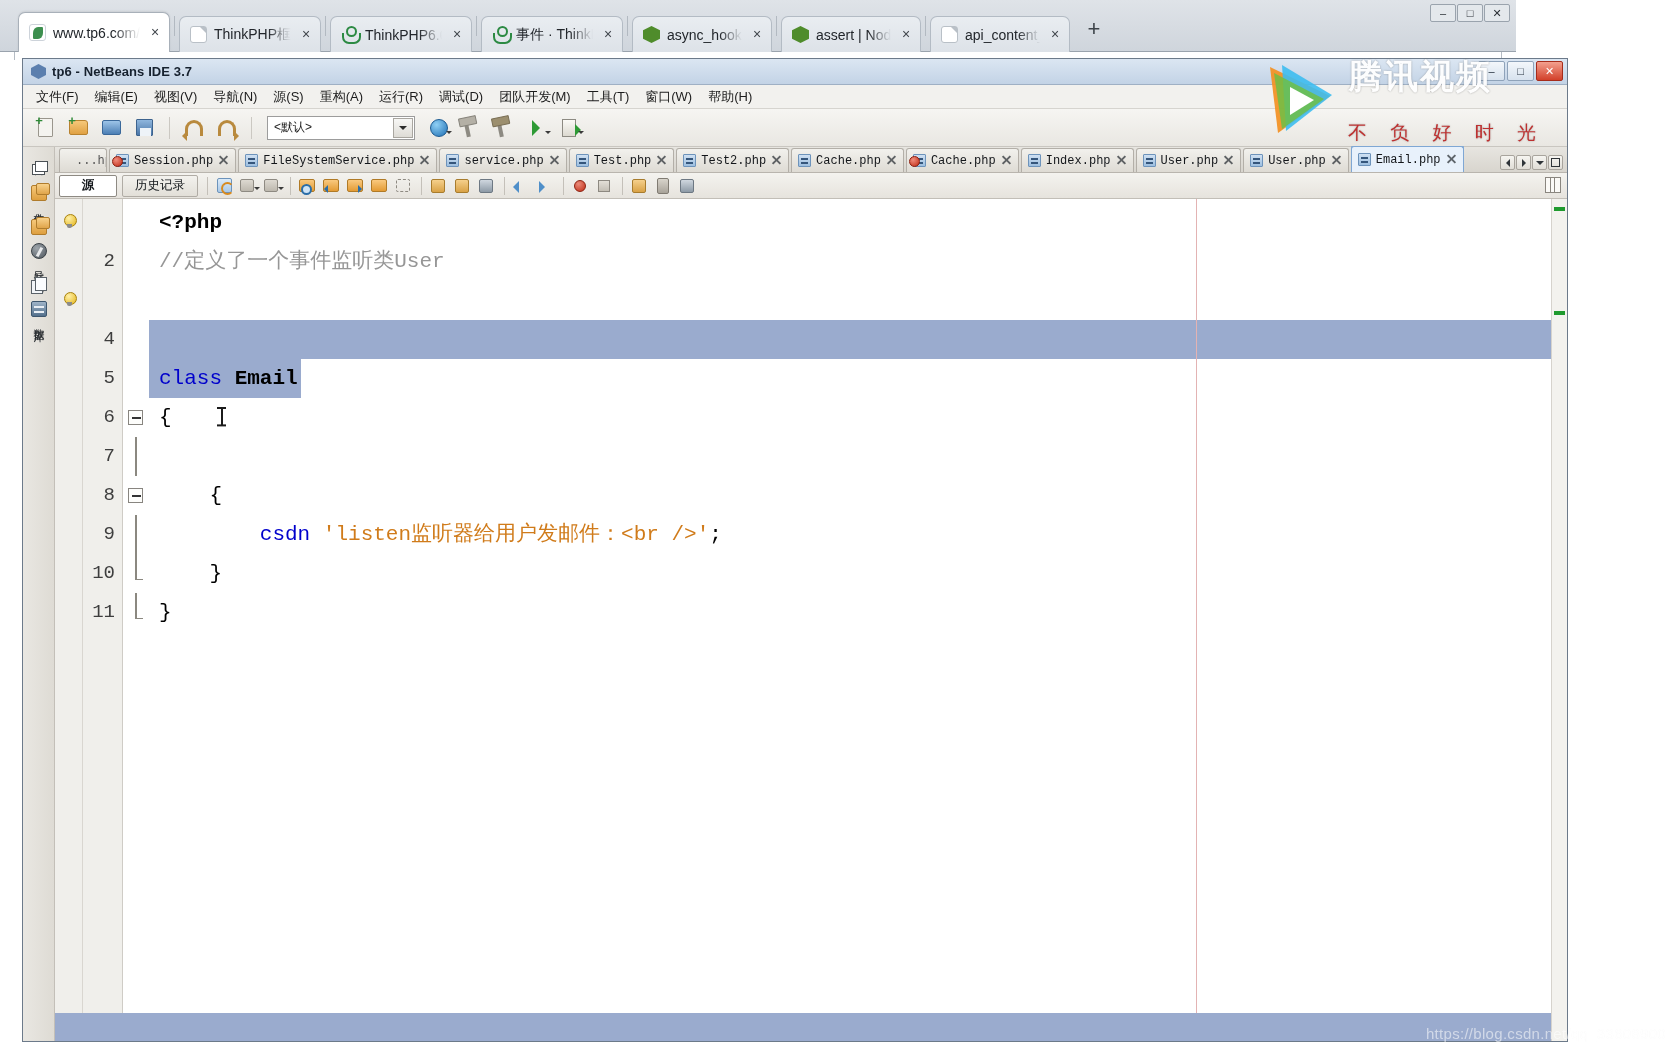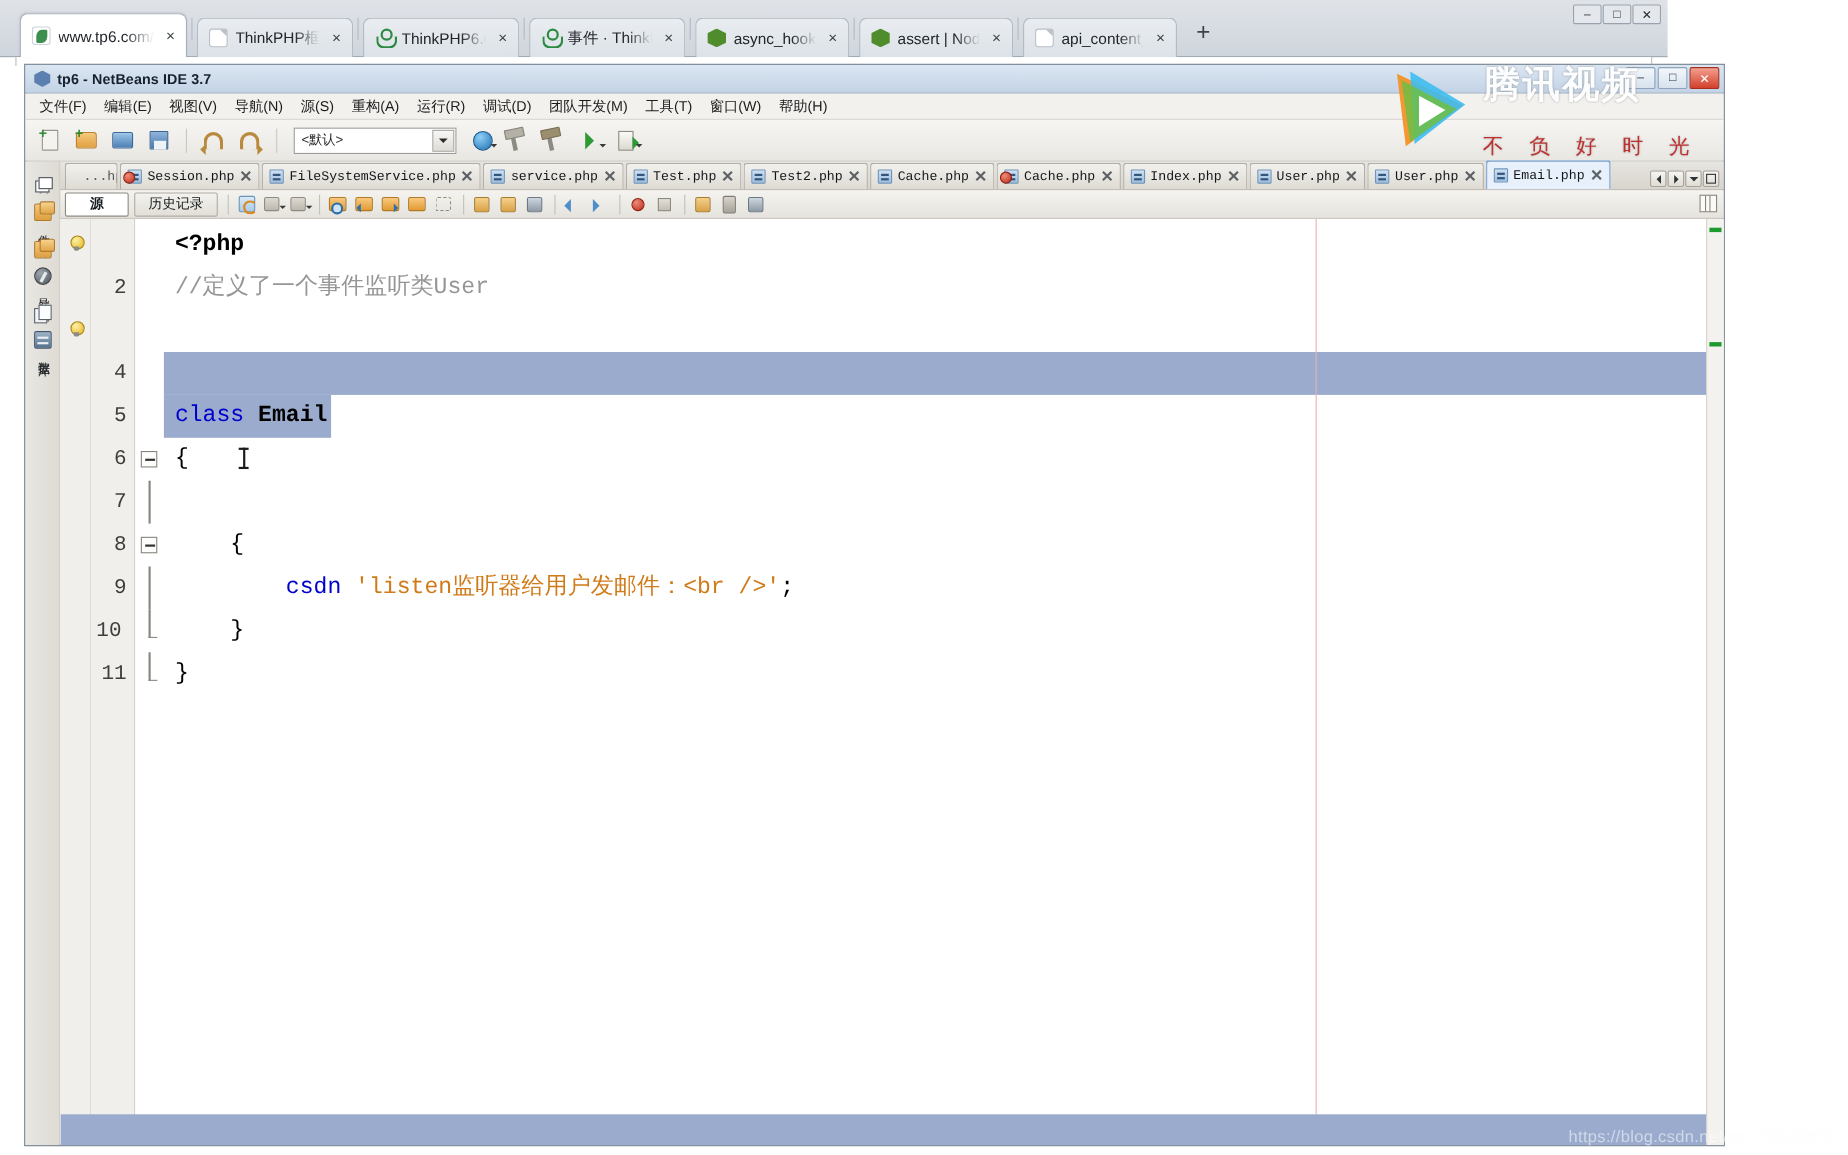--- a/index.html
+++ b/index.html
@@ -828,21 +828,21 @@
         <div id="line-numbers">
             <div class="crow" style="position: absolute; top: 4px; right: 7px; left: 0px; text-align: right;"></div>
             <div class="crow" style="position: absolute; top: 43px; right: 7px; left: 0px; text-align: right;">2</div>
             <div class="crow" style="position: absolute; top: 82px; right: 7px; left: 0px; text-align: right;"></div>
             <div class="crow" style="position: absolute; top: 121px; right: 7px; left: 0px; text-align: right;">4</div>
             <div class="crow" style="position: absolute; top: 160px; right: 7px; left: 0px; text-align: right;">5</div>
             <div class="crow" style="position: absolute; top: 199px; right: 7px; left: 0px; text-align: right;">6</div>
             <div class="crow" style="position: absolute; top: 238px; right: 7px; left: 0px; text-align: right;">7</div>
             <div class="crow" style="position: absolute; top: 277px; right: 7px; left: 0px; text-align: right;">8</div>
             <div class="crow" style="position: absolute; top: 316px; right: 7px; left: 0px; text-align: right;">9</div>
-            <div class="crow" style="position: absolute; top: 355px; right: 7px; left: 0px; text-align: center;">10</div>
+            <div class="crow" style="position: absolute; top: 355px; right: 7px; left: 0px; text-align: right;">10</div>
             <div class="crow" style="position: absolute; top: 394px; right: 7px; left: 0px; text-align: right;">11</div>
           </div>
         <div id="fold-gutter">
             <div class="foldbox" style="top: 211px;"></div>
             <div class="foldline" style="top: 238px; height: 39px;"></div>
             <div class="foldbox" style="top: 289px;"></div>
             <div class="foldline" style="top: 316px; height: 39px;"></div>
             <div class="foldline" style="top: 355px; height: 25.5px;"></div>
             <div class="foldend" style="top: 379.5px;"></div>
             <div class="foldline" style="top: 394px; height: 25.5px;"></div>

